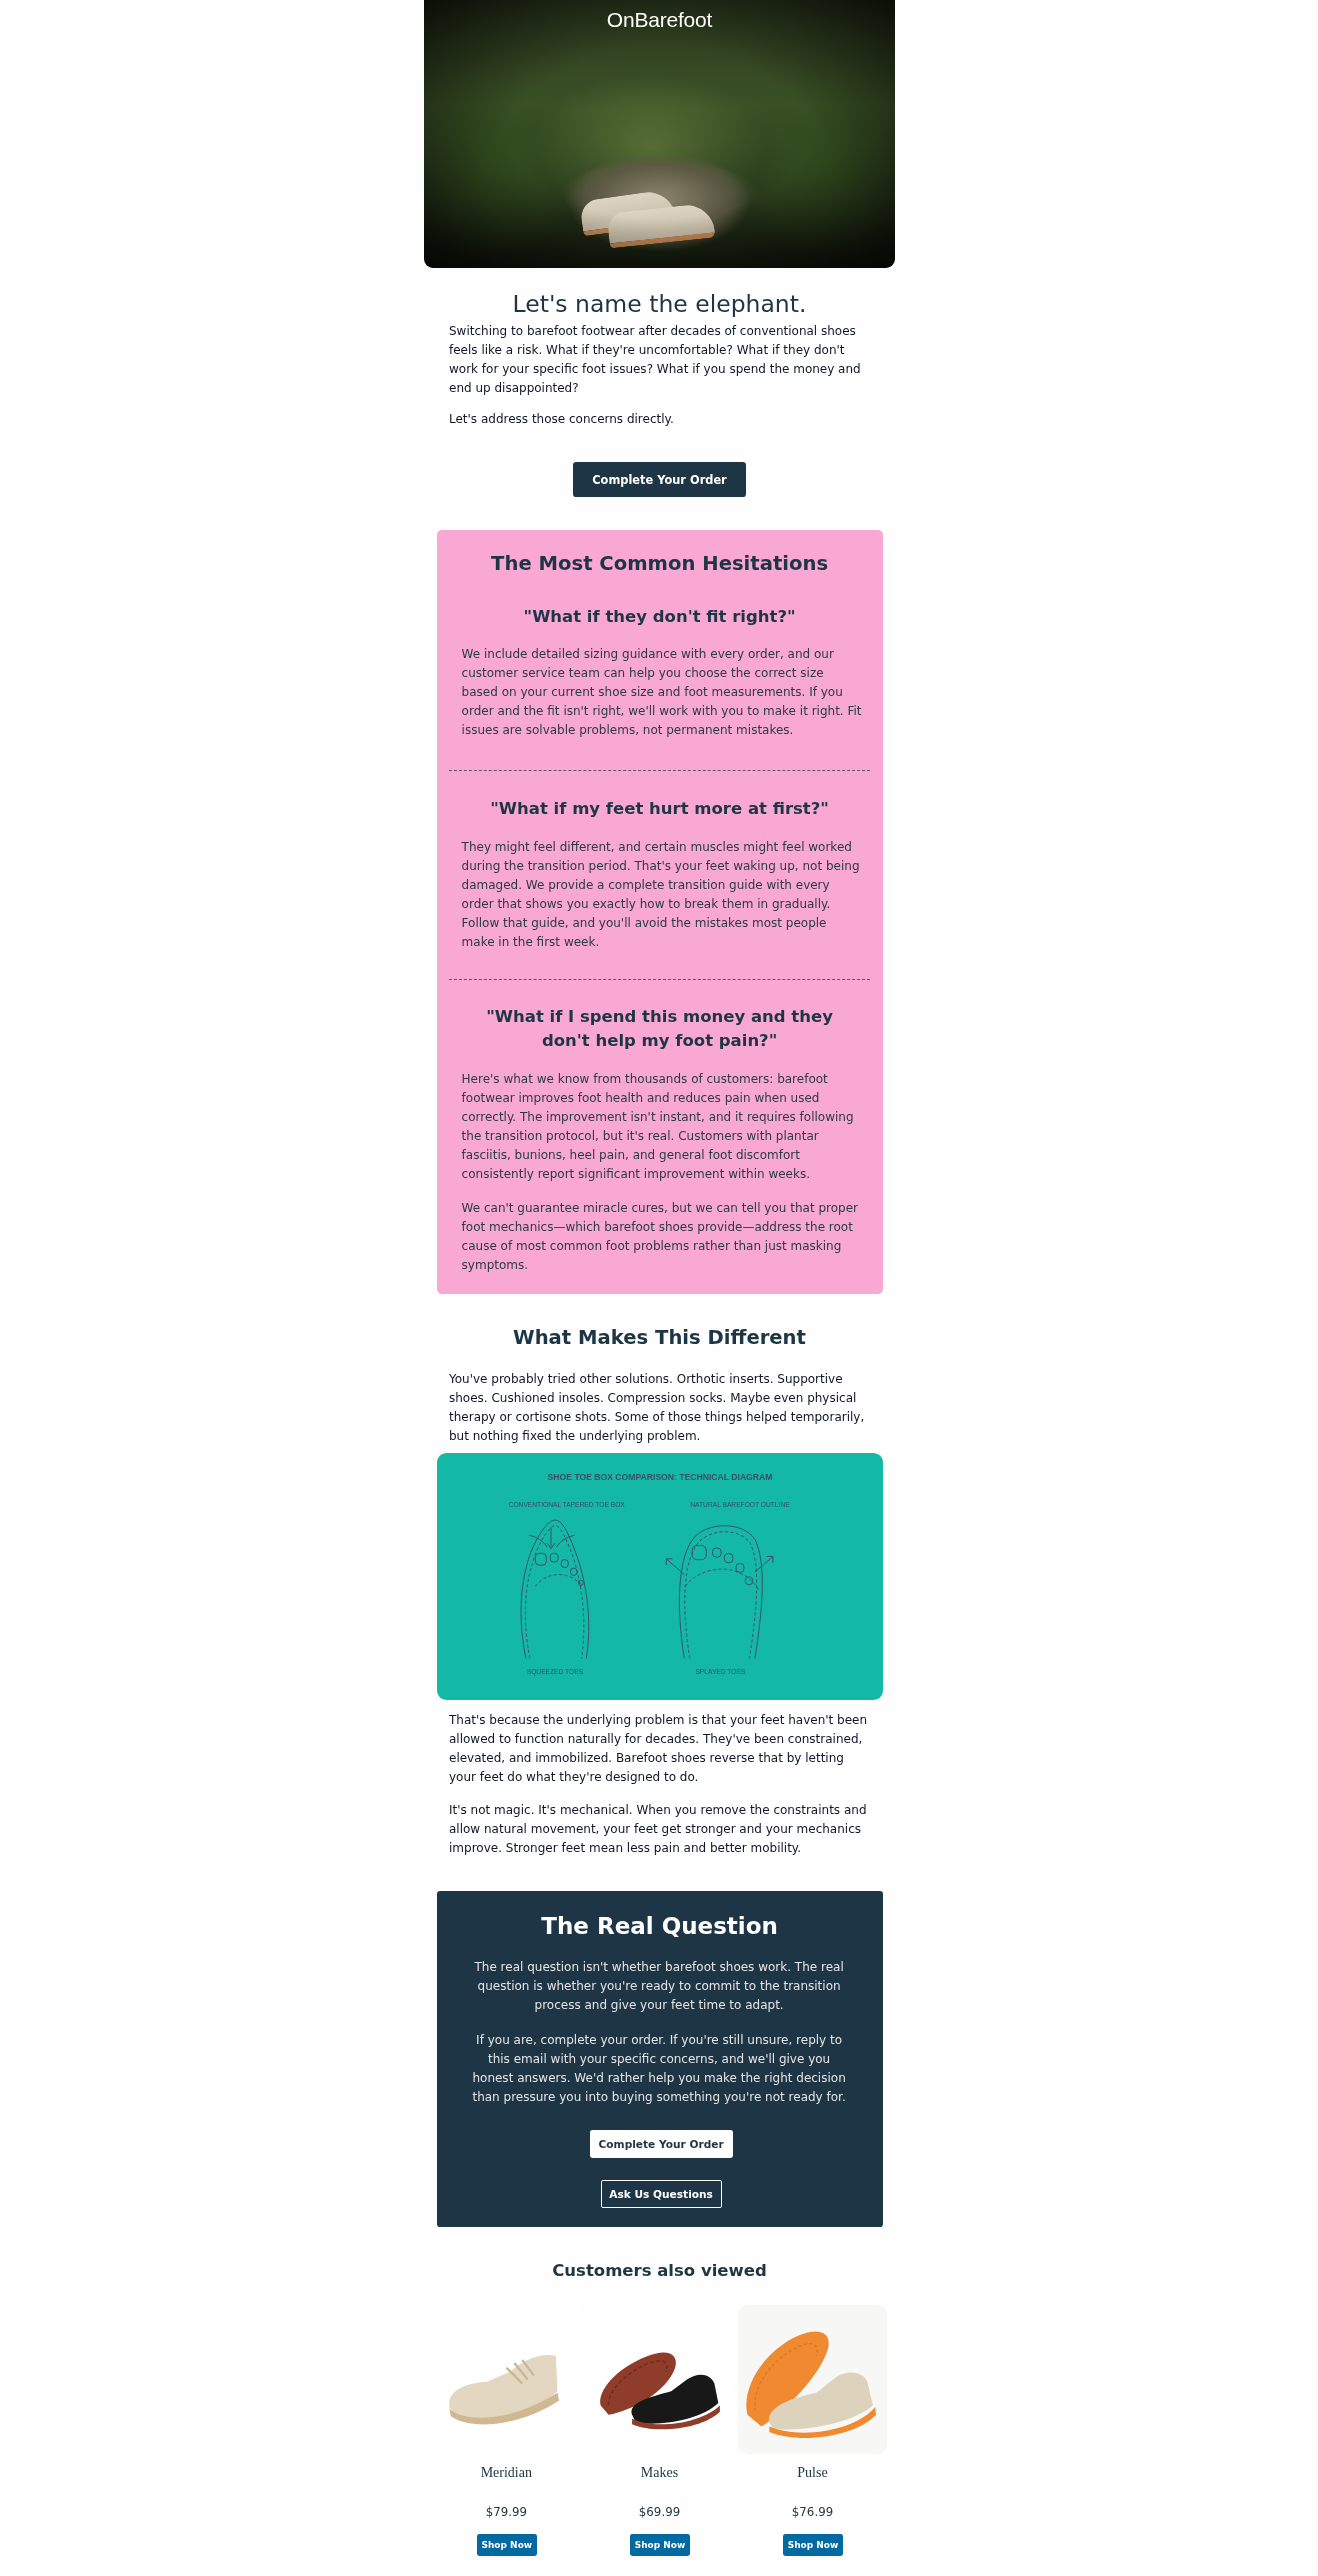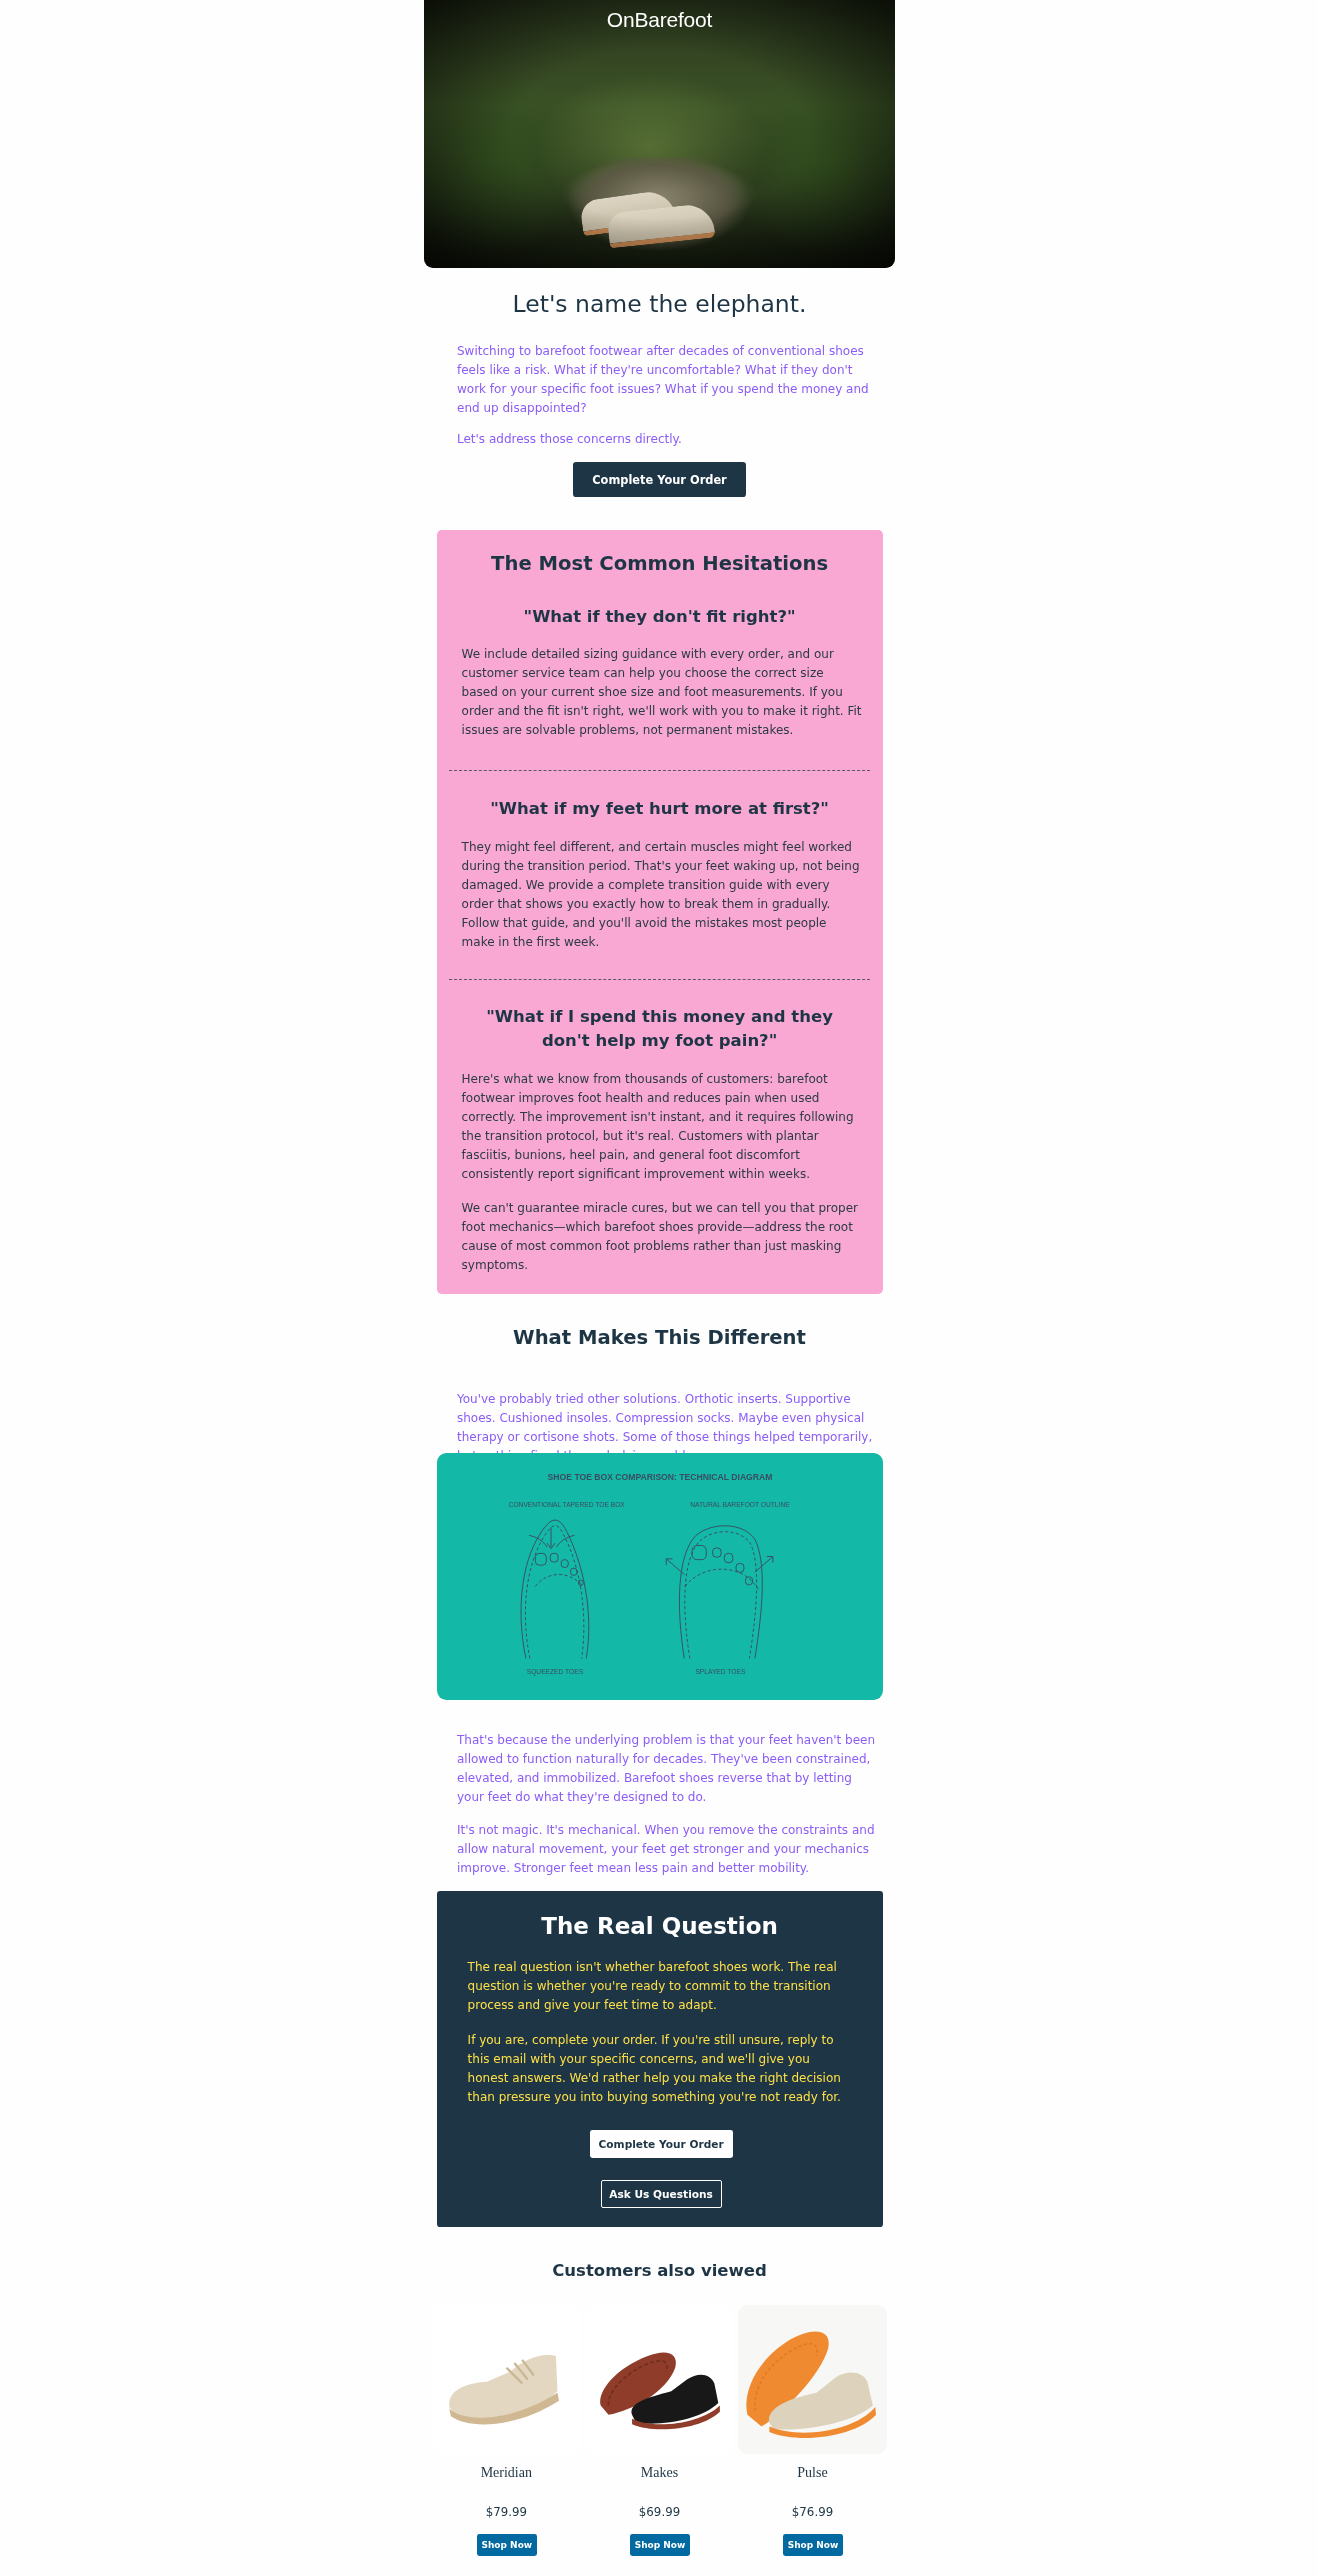--- a/index.html
+++ b/index.html
@@ -45,21 +45,21 @@
     color: #fff; font-family: "Liberation Sans", sans-serif; font-size: 21px; font-weight: 500;
     letter-spacing: -0.2px;
   }
 
   
   .h1 {
     position: absolute; top: 290px; left: 0; width: 471px; text-align: center;
     font-size: 23.5px; font-weight: 400; color: #1e3545;
   }
   .intro-p {
-    position: absolute; left: 33px; width: 424px; font-size: 12px; line-height: 19px; color: #8b5cf6; margin-top: 20px;
+    position: absolute; left: 25px; width: 424px; font-size: 12px; line-height: 19px; color: #0f172a;
   }
   .btn-dark {
     position: absolute; background: #1e3545; color: #fff; font-weight: bold;
     font-size: 11.4px; border-radius: 3.1px; text-align: center;
     display: flex; align-items: center; justify-content: center;
   }
 
   
   .cream {
     position: absolute; left: 12.6px; top: 530px; width: 446px; height: 764px;
@@ -89,21 +89,21 @@
   }
   .diagram svg { width: 100%; height: 100%; }
 
   
   .dark {
     position: absolute; left: 12.6px; top: 1891px; width: 446px; height: 336px;
     background: #1e3545; border-radius: 3.1px; color: #fff;
   }
   .dark .title { position: absolute; top: 22px; width: 100%; text-align: center; font-size: 23px; }
   .dark p {
-    position: absolute; left: 31px; width: 383px; font-size: 12px; line-height: 19px; color: #fde047;
+    position: absolute; left: 31px; width: 383px; text-align: center; font-size: 12px; line-height: 19px; color: #e5e5e5;
   }
   .btn-white {
     position: absolute; left: 153px; top: 239px; width: 143px; height: 28px;
     background: #fff; color: #1e3545; font-weight: bold; font-size: 10.6px; border-radius: 2.4px;
     display: flex; align-items: center; justify-content: center;
   }
   .btn-outline {
     position: absolute; left: 164px; top: 289px; width: 121px; height: 28px;
     border: 1.2px solid #fff; color: #fff; font-weight: bold; font-size: 10.6px; border-radius: 2px;
     display: flex; align-items: center; justify-content: center;

